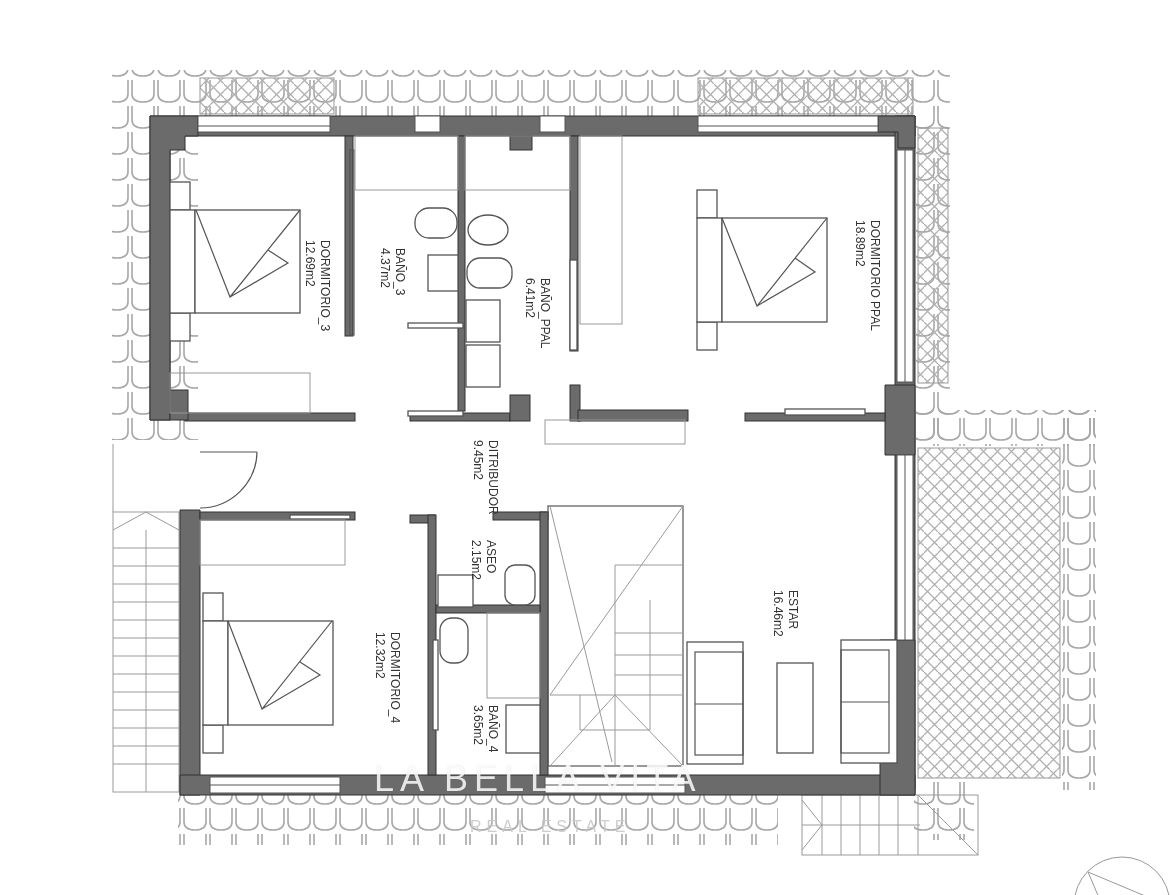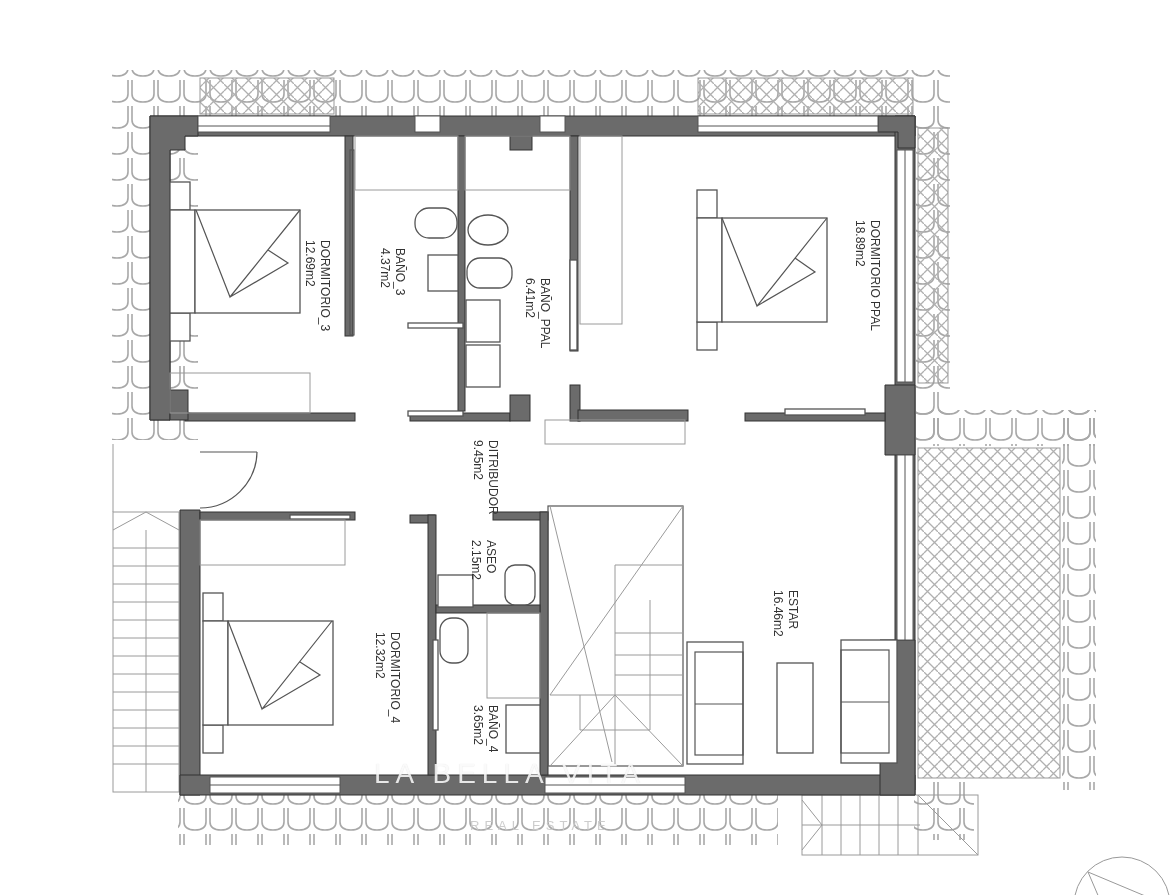--- a/index.html
+++ b/index.html
@@ -4,22 +4,22 @@
 <style>
   html, body { margin: 0; padding: 0; background: #ffffff; }
   body { width: 1170px; height: 895px; overflow: hidden; position: relative; font-family: "Liberation Sans", sans-serif; }
   #plan { position: absolute; left: 0; top: 0; width: 1170px; height: 895px; }
   .wall { fill: #6b6b6b; stroke: #333; stroke-width: 1; }
   .thin { fill: none; stroke: #555; stroke-width: 1.2; }
   .light { fill: none; stroke: #9a9a9a; stroke-width: 1; }
   .furn { fill: #fff; stroke: #555; stroke-width: 1.3; }
   .roomlabel { position: absolute; transform: rotate(90deg); transform-origin: left top; display: flex; flex-direction: column; gap: 1px; font-size: 12px; color: #333; line-height: 14px; white-space: nowrap; }
   .roomlabel span { display: block; }
-  .watermark { position: absolute; left: 374px; top: 758px; font-family: "Liberation Sans", sans-serif; font-size: 28px; letter-spacing: 6px; color: rgba(255,255,255,0.85); font-weight: 400; text-shadow: 0 0 1px rgba(0,0,0,0.15); }
-  .watermark-sub { position: absolute; left: 470px; top: 818px; font-family: "Liberation Sans", sans-serif; font-size: 13px; letter-spacing: 5px; color: rgba(200,200,200,0.9); }
+  .watermark { position: absolute; left: 374px; top: 758px; font-family: "Liberation Sans", sans-serif; font-size: 36px; letter-spacing: 6px; color: rgba(255,255,255,0.85); font-weight: 400; text-shadow: 0 0 1px rgba(0,0,0,0.15); }
+  .watermark-sub { position: absolute; left: 470px; top: 818px; font-family: "Liberation Sans", sans-serif; font-size: 16px; letter-spacing: 5px; color: rgba(200,200,200,0.9); }
 </style>
 </head>
 <body>
 
 <svg id="plan" viewBox="0 0 1170 895" xmlns="http://www.w3.org/2000/svg">
   <defs>
     <pattern id="roofTile" width="26" height="26" patternUnits="userSpaceOnUse">
       <path d="M2 2 v14 q0 8 11 8 q11 0 11 -8 v-14" fill="none" stroke="#a8a8a8" stroke-width="1.6"></path>
     </pattern>
     <pattern id="herring" width="14" height="14" patternUnits="userSpaceOnUse">

